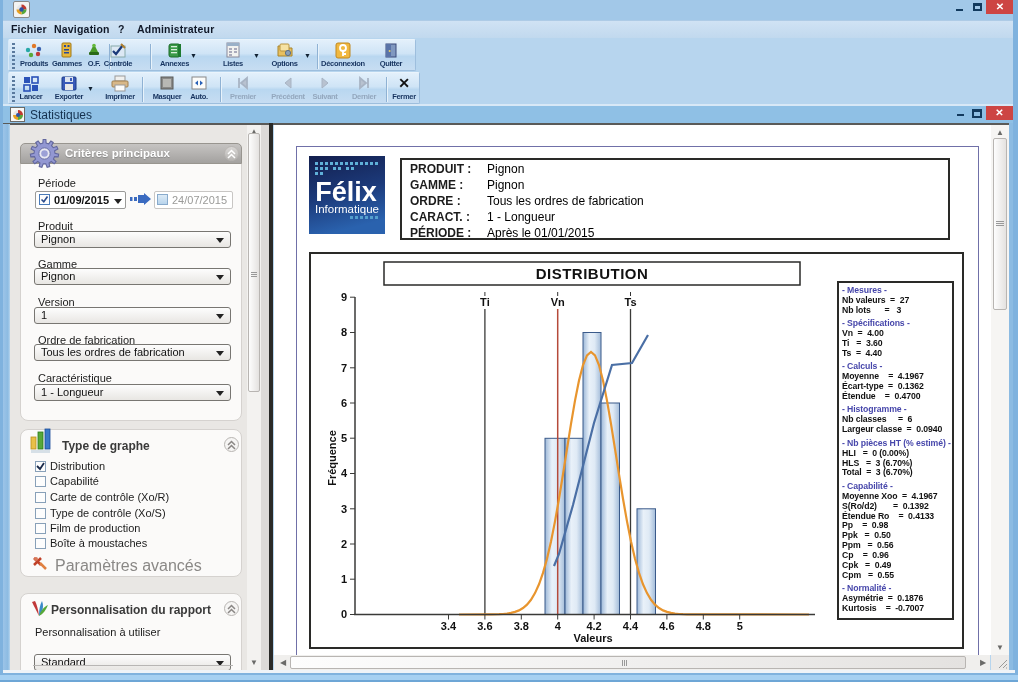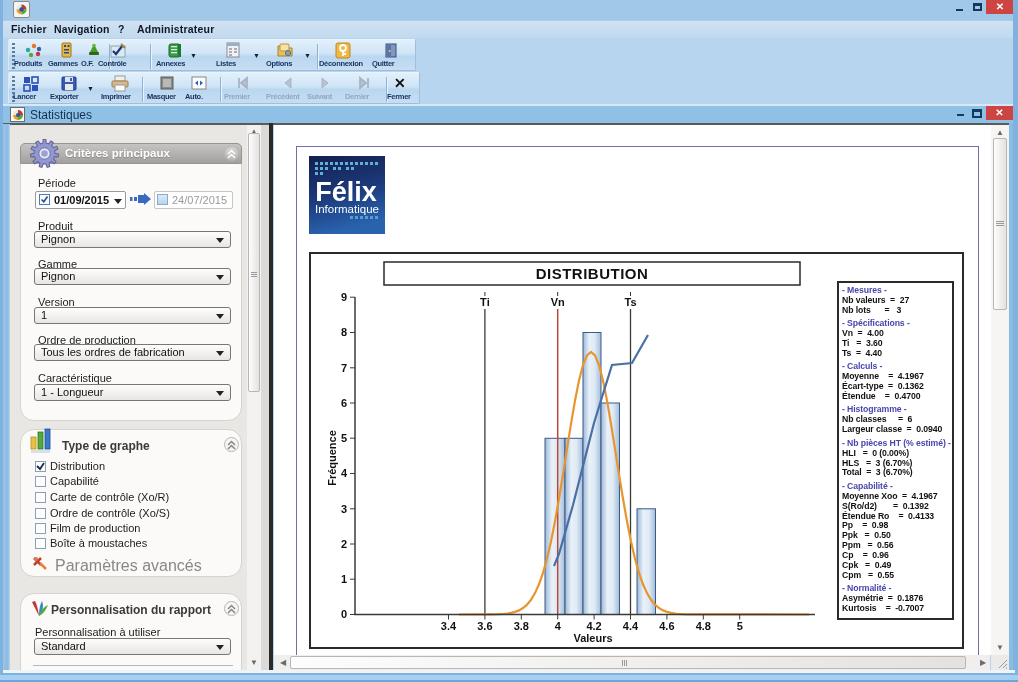--- a/index.html
+++ b/index.html
@@ -9,35 +9,35 @@
 #titlebar{left:0;top:0;width:1018px;height:20px;background:#a2c8e8;}
 #titlebar .title{width:100%;text-align:center;font-size:12px;color:#17314f;top:3px;left:0;}
 #appicon{left:13px;top:1px;width:17px;height:17px;background:#f4f4f2;border:1px solid #8a8a88;border-radius:2px;}
 #menubar{left:0;top:20px;width:1018px;height:18px;background:linear-gradient(#d0e2f4,#c1d9ee);border-top:1px solid #aecbe6;}
 .menuitem{top:2px;font-size:10.5px;font-weight:bold;color:#101828;letter-spacing:0.2px;text-align:right;}
 #toolzone{left:0;top:38px;width:1018px;height:68px;background:#b7d5ee;}
 .tbar{background:linear-gradient(#e3f0fb 0%,#cfe4f6 45%,#b9d7f0 55%,#c7ddf2 100%);border:1px solid #9dbedd;border-top-color:#eaf4fc;border-left-color:#d8e9f8;border-radius:2px;}
 #tbar1{left:8px;top:1px;width:408px;height:32px;}
 #tbar2{left:8px;top:34px;width:412px;height:32px;}
 .grip{left:3px;top:3px;width:3px;height:26px;background-image:repeating-linear-gradient(#5a7a9e 0 2px,transparent 2px 4px);}
-.tbtn{top:1px;height:30px;text-align:left;}
+.tbtn{top:1px;height:30px;text-align:center;}
 .tbtn .ic{position:relative;margin:1px auto 0;width:20px;height:17px;}
 .tbtn .lbl{font-size:7.5px;font-weight:bold;color:#15325e;line-height:9px;white-space:nowrap;letter-spacing:-0.3px;}
 .tbtn.dis .lbl{color:#93a7bd;}
 .tsep{top:4px;width:2px;height:25px;border-left:1px solid #8fb2d4;border-right:1px solid #e8f3fb;}
 .drop{font-size:7px;color:#123;top:12px;}
 .closebtn{background:#cd4543;color:#fff;text-align:center;}
 
 #iwtitle{left:3px;top:106px;width:1012px;height:17px;background:#8fc0e5;}
 #iwtitle .t{left:27px;top:2px;font-size:12px;color:#14304e;}
 #iwicon{left:7px;top:1px;width:15px;height:15px;background:#f8f8f6;border:1px solid #6a6a68;}
 #iwline{left:3px;top:123px;width:1012px;height:2px;background:#5a5a58;}
 
 #lpanel{left:10px;top:125px;width:237px;height:545px;background:#e9e7e4;}
-.card{left:10px;width:222px;background:#fbfaf9;border:1px solid #d5d2cf;border-radius:14px;}
+.card{left:10px;width:222px;background:#fbfaf9;border:1px solid #d5d2cf;border-radius:8px;}
 .cardhead{font-weight:bold;color:#3a3a3a;font-size:12px;}
 .chev{width:15px;height:15px;border:1px solid #b8b5b2;border-radius:50%;color:#8a8785;font-size:8px;text-align:center;line-height:7px;background:#f6f5f4;}
 .flabel{font-size:11px;color:#1c1c1c;}
 .combo{height:17px;background:linear-gradient(#fdfdfd,#e8e6e3);border:1px solid #787672;border-radius:3px;font-size:11px;color:#111;line-height:15px;padding-left:6px;}
 .combo .ar{position:absolute;right:6px;top:6px;width:0;height:0;border:4px solid transparent;border-top:5px solid #222;}
 .cb{width:11px;height:11px;background:#fdfdfd;border:1px solid #88a0b8;}
 .cb svg{display:block}
 .chev svg{display:block;margin:1px auto 0}
 .cbrow{font-size:11px;color:#1c1c1c;}
 
@@ -294,21 +294,21 @@
   <div class="abs" style="left:133px;top:47px;width:79px;height:18px;background:#fff;border:1px solid #c8c6c4;border-radius:2px">
     <div class="cb abs" style="left:2px;top:2px;background:linear-gradient(#dceaf6,#b8d4ec);border-color:#88aacc"></div>
     <div class="abs" style="left:17px;top:2px;font-size:11px;color:#9a9a98">24/07/2015</div>
   </div>
   <div class="flabel abs" style="left:17px;top:76px">Produit</div>
   <div class="combo abs" style="left:13px;top:87px;width:197px">Pignon<span class="ar"></span></div>
   <div class="flabel abs" style="left:17px;top:114px">Gamme</div>
   <div class="combo abs" style="left:13px;top:124px;width:197px">Pignon<span class="ar"></span></div>
   <div class="flabel abs" style="left:17px;top:152px">Version</div>
   <div class="combo abs" style="left:13px;top:163px;width:197px">1<span class="ar"></span></div>
-  <div class="flabel abs" style="left:17px;top:190px">Ordre de production</div>
+  <div class="flabel abs" style="left:17px;top:190px">Ordre de fabrication</div>
   <div class="combo abs" style="left:13px;top:200px;width:197px">Tous les ordres de fabrication<span class="ar"></span></div>
   <div class="flabel abs" style="left:17px;top:228px">Caractéristique</div>
   <div class="combo abs" style="left:13px;top:240px;width:197px">1 - Longueur<span class="ar"></span></div>
  </div>
  <div class="card abs" style="top:304px;height:148px">
   <svg class="abs" style="left:7px;top:-3px" width="28" height="28" viewBox="0 0 28 28">
           <rect x="3" y="10" width="5" height="12" fill="#e8c048" stroke="#b89020" stroke-width="0.8"></rect>
           <rect x="10" y="5" width="5" height="17" fill="#58a83a" stroke="#2a7a1a" stroke-width="0.8"></rect>
           <rect x="17" y="2" width="5" height="20" fill="#3a7ac8" stroke="#1a4a98" stroke-width="0.8"></rect>
           <rect x="3" y="23" width="19" height="3" fill="#c8d4e0" opacity="0.7"></rect>
@@ -322,21 +322,21 @@
   <div class="cbrow abs" style="left:29px;top:30px">Distribution</div>
         <div class="cb abs" style="left:14px;top:31px">
           <svg width="9" height="9">
             <path d="M1 4 L4 7 L8 1" stroke="#1a2a4a" stroke-width="1.8" fill="none"></path>
           </svg>
         </div>
   <div class="cbrow abs" style="left:29px;top:45px">Capabilité</div>
         <div class="cb abs" style="left:14px;top:46px"></div>
   <div class="cbrow abs" style="left:29px;top:61px">Carte de contrôle (Xo/R)</div>
         <div class="cb abs" style="left:14px;top:62px"></div>
-  <div class="cbrow abs" style="left:29px;top:77px">Ordre de contrôle (Xo/S)</div>
+  <div class="cbrow abs" style="left:29px;top:77px">Type de contrôle (Xo/S)</div>
         <div class="cb abs" style="left:14px;top:78px"></div>
   <div class="cbrow abs" style="left:29px;top:92px">Film de production</div>
         <div class="cb abs" style="left:14px;top:93px"></div>
   <div class="cbrow abs" style="left:29px;top:107px">Boîte à moustaches</div>
         <div class="cb abs" style="left:14px;top:108px"></div>
   <svg class="abs" style="left:11px;top:125px" width="18" height="16">
           <path d="M2 3 L9 10 M9 3 L2 10" stroke="#c04028" stroke-width="2.5"></path>
           <path d="M8 8 L14 14" stroke="#e08040" stroke-width="2.5"></path>
           <circle cx="4" cy="4" r="2" fill="#d87858"></circle>
         </svg>
@@ -348,21 +348,21 @@
           <path d="M10 16 C10 9 11 5 13 1 C15 6 14 11 10 16 Z" fill="#3a8ac8"></path>
           <path d="M10 16 C12 10 15 7 19 5 C17 10 14 14 10 16 Z" fill="#58a838"></path>
         </svg>
   <div class="cardhead abs" style="left:30px;top:9px">Personnalisation du rapport</div>
   <div class="chev abs" style="left:203px;top:7px">
           <svg width="13" height="13">
             <path d="M3 6 L6.5 2.5 L10 6 M3 10 L6.5 6.5 L10 10" stroke="#8a8785" stroke-width="1.5" fill="none"></path>
           </svg>
         </div>
   <div class="flabel abs" style="left:14px;top:32px">Personnalisation à utiliser</div>
-  <div class="combo abs" style="left:13px;top:44px;width:197px">Standard<span class="ar"></span></div>
+  <div class="combo abs" style="left:13px;top:60px;width:197px">Standard<span class="ar"></span></div>
   <div class="abs" style="left:12px;top:71px;width:200px;height:1px;background:#b8b6b4"></div>
  </div>
 </div>
 
 <div class="sb abs" style="left:247px;top:125px;width:14px;height:545px"></div>
 <div class="sbarrow abs" style="left:247px;top:125px;width:14px;height:14px;font-size:8px;line-height:14px">▲</div>
 <div class="sbthumb abs" style="left:248px;top:133px;width:12px;height:259px"></div>
 <div class="abs" style="left:251px;top:272px;width:6px;height:1px;background:#999"></div>
 <div class="abs" style="left:251px;top:274px;width:6px;height:1px;background:#999"></div>
 <div class="abs" style="left:251px;top:276px;width:6px;height:1px;background:#999"></div>
@@ -411,20 +411,27 @@
           <rect x="46" y="60" width="3" height="3" opacity="0.8"></rect>
           <rect x="51" y="60" width="3" height="3" opacity="0.8"></rect>
           <rect x="56" y="60" width="3" height="3" opacity="0.8"></rect>
           <rect x="61" y="60" width="3" height="3" opacity="0.8"></rect>
           <rect x="66" y="60" width="3" height="3" opacity="0.8"></rect>
   </g>
   <text x="37" y="45" font-family="Liberation Sans" font-size="27" font-weight="bold" fill="#fff" text-anchor="middle">Félix</text>
   <text x="38" y="57" font-family="Liberation Sans" font-size="11.5" fill="#fff" text-anchor="middle">Informatique</text>
  </svg>
 
+ <div id="hdrtable" class="abs">
+  <div class="r" style="top:2px"><b>PRODUIT :</b>Pignon</div>
+  <div class="r" style="top:18px"><b>GAMME :</b>Pignon</div>
+  <div class="r" style="top:34px"><b>ORDRE :</b>Tous les ordres de fabrication</div>
+  <div class="r" style="top:50px"><b>CARACT. :</b>1 - Longueur</div>
+  <div class="r" style="top:66px"><b>PÉRIODE :</b>Après le 01/01/2015</div>
+ </div>
 
  <svg id="chart" class="abs" style="left:35px;top:127px" width="655" height="397" viewBox="0 0 655 397">
   <rect x="1" y="1" width="653" height="395" fill="#fff" stroke="#2a2a28" stroke-width="2"></rect>
   <rect x="75" y="10" width="416" height="23" fill="#fff" stroke="#2a2a28" stroke-width="1.5"></rect>
   <text x="283" y="27" font-size="15" font-weight="bold" letter-spacing="0.5" text-anchor="middle" fill="#111">DISTRIBUTION</text>
 
   <g stroke="#3a5a8a" stroke-width="1">
    <rect x="236" y="186.3" width="20" height="176.2" fill="url(#bargrad)"></rect>
    <rect x="256" y="186.3" width="18" height="176.2" fill="url(#bargrad)"></rect>
    <rect x="274" y="80.5" width="18" height="282" fill="url(#bargrad)"></rect>

